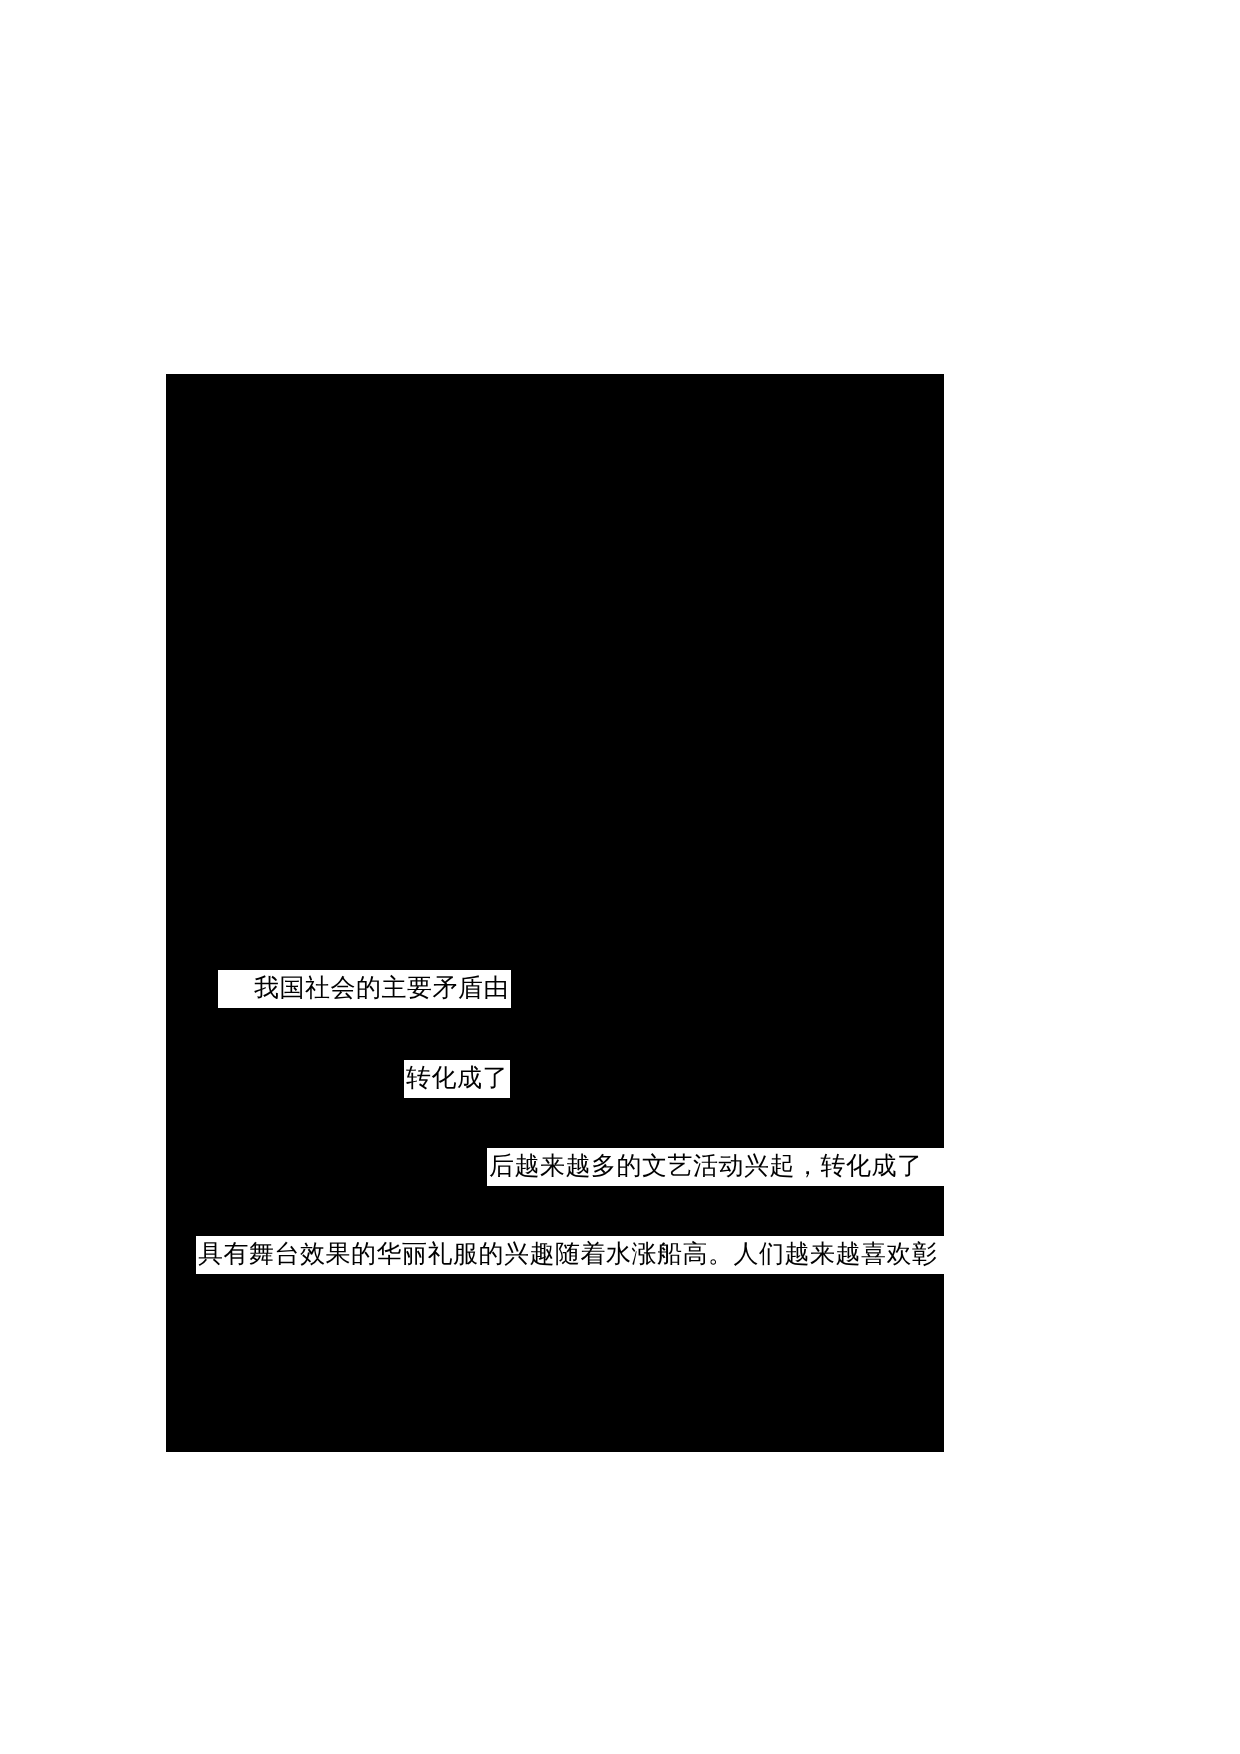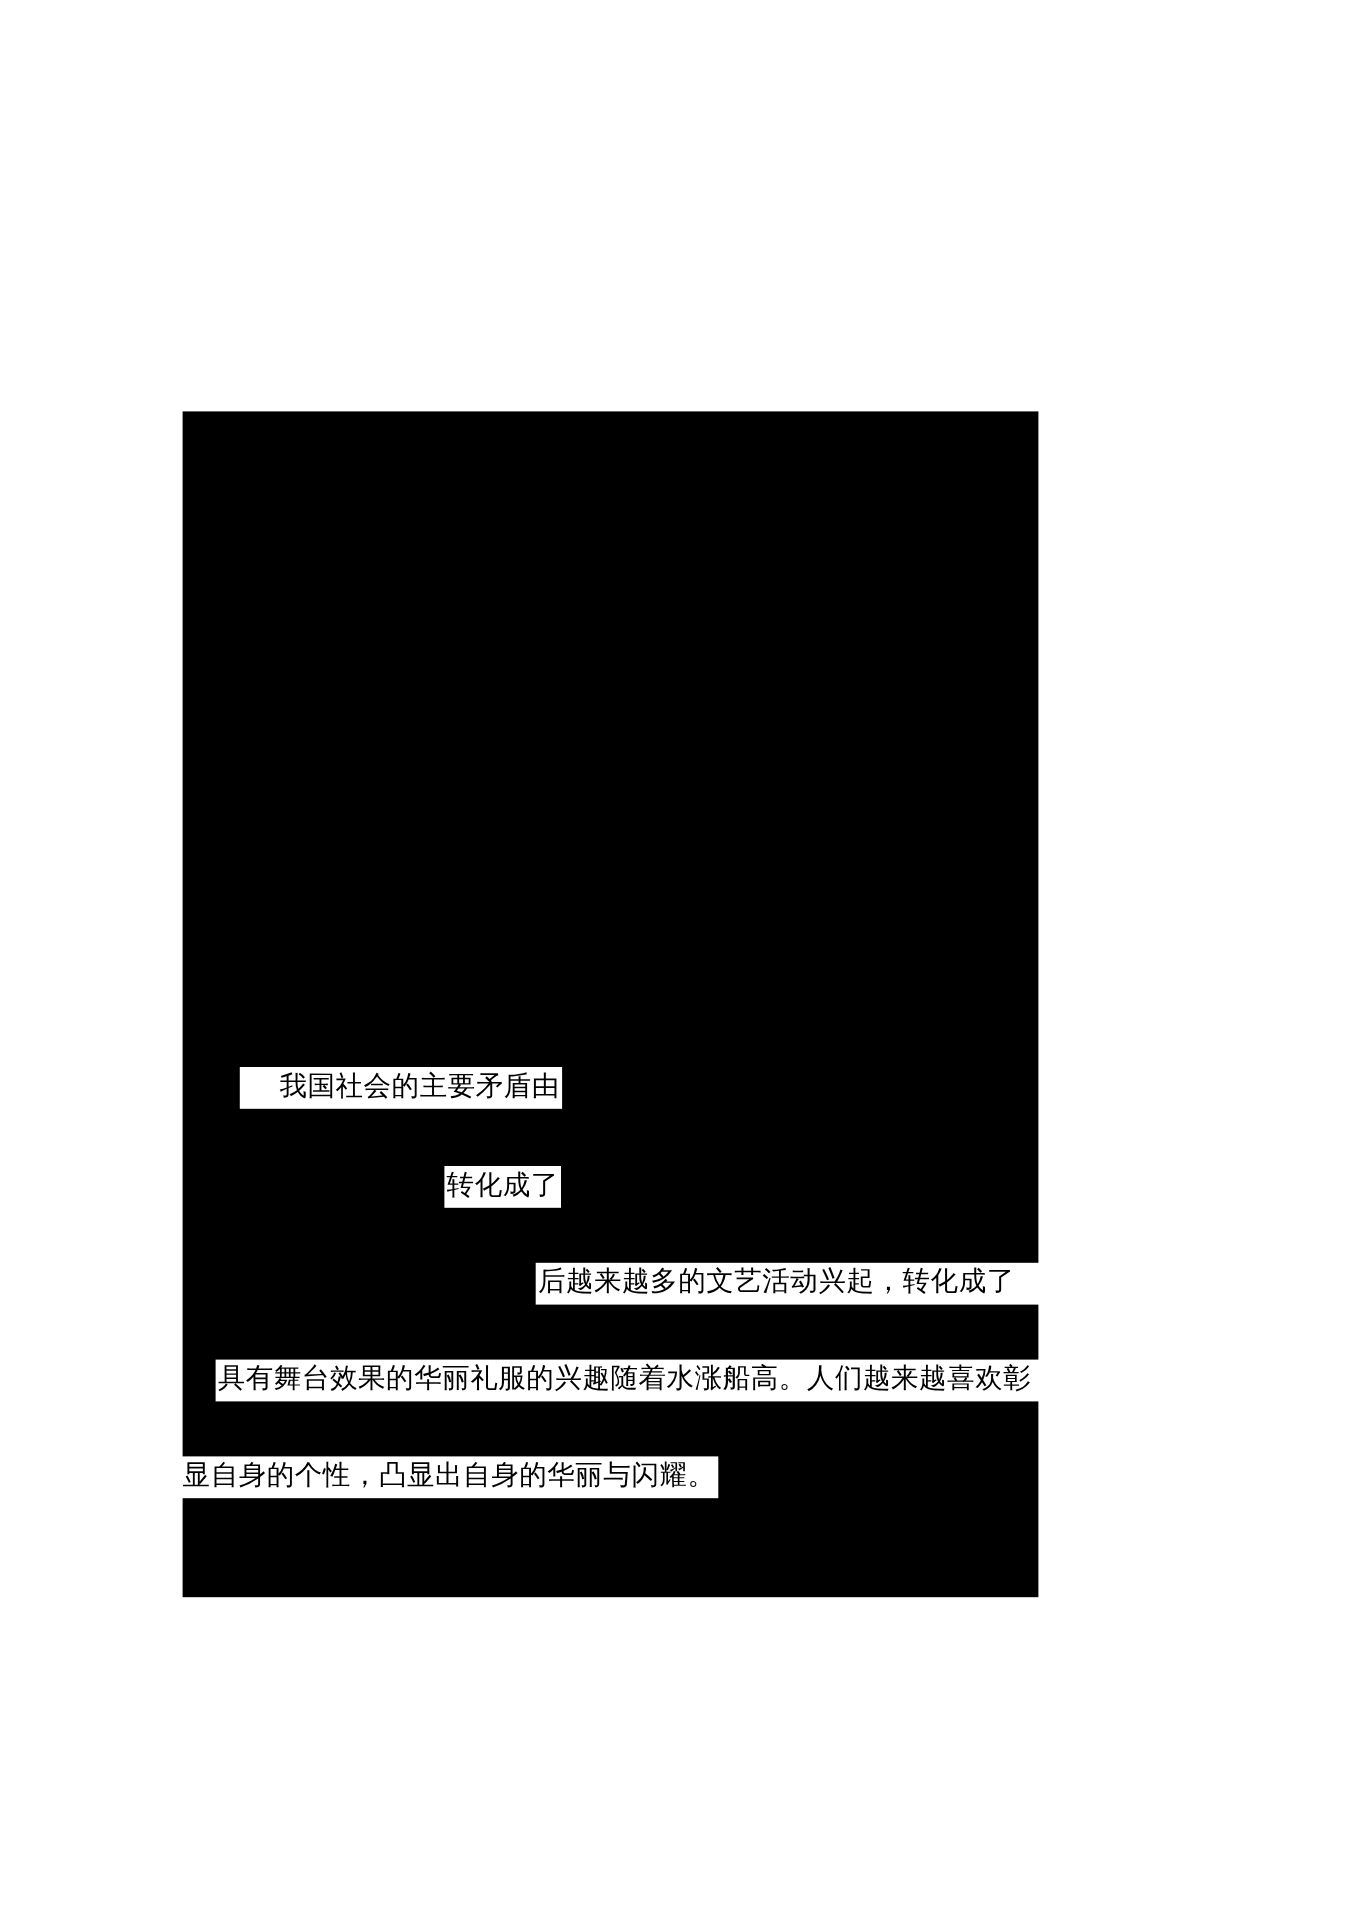--- a/index.html
+++ b/index.html
@@ -66,16 +66,15 @@
 
 <div class="page">
 
   <div class="black-block"></div>
 
   <div class="text-layer">
     <div class="line l1">我国社会的主要矛盾由</div>
     <div class="line l2">转化成了</div>
     <div class="line l3">后越来越多的文艺活动兴起，转化成了</div>
     <div class="line l4">具有舞台效果的华丽礼服的兴趣随着水涨船高。人们越来越喜欢彰</div>
-    <div class="line l5">显自身的个性，凸显出自身的华丽与闪耀。</div>
   </div>
 
 </div>
 
 </body></html>

